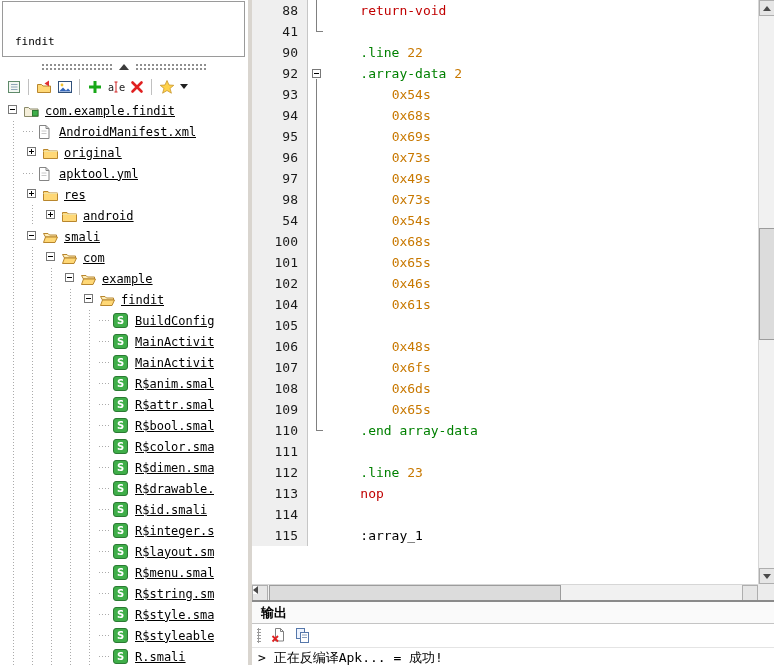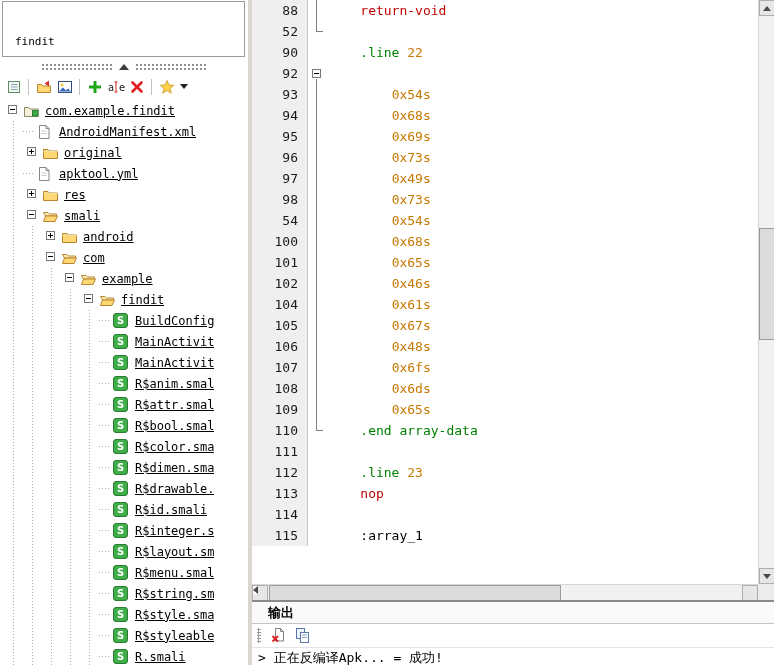--- a/index.html
+++ b/index.html
@@ -73,21 +73,21 @@
   .arr.left { border-top:4px solid transparent; border-bottom:4px solid transparent; border-right:5px solid #4a4a4a; }
   .vthumb { position:absolute; left:0; top:228px; width:16px; height:112px; background:#dcdcdc; border:1px solid #9c9c9c; }
   .hrow { position:absolute; top:584px; left:0; width:522px; height:16px; display:flex; }
   .hscroll { width:506px; height:16px; background:#f1f1f1; position:relative; border-top:1px solid #d6d6d6; }
   .sb-btn.hl { top:0; left:0; } .sb-btn.hr { top:0; right:0; position:absolute; }
   .hthumb { position:absolute; left:17px; top:0; width:292px; height:16px; background:#dcdcdc; border:1px solid #9c9c9c; }
   .corner { width:16px; height:16px; background:#ececec; }
 
   
   .output { position:absolute; top:600px; left:0; width:522px; height:65px; background:#fff; border-top:2px solid #8a8a8a; }
-  .out-header { height:22px; display:flex; align-items:center; padding-left:16px; font-weight:bold; font-size:13px;
+  .out-header { height:22px; display:flex; align-items:center; padding-left:9px; font-weight:bold; font-size:13px;
                 background:#fafafa; border-bottom:1px solid #c4c4c4; color:#000; }
   .out-toolbar { height:24px; display:flex; align-items:center; gap:7px; padding-left:5px; border-bottom:1px solid #e4e4e4; }
   .grip { width:4px; height:15px; margin-right:2px;
           background-image:radial-gradient(#9a9a9a 1px, transparent 1.2px); background-size:3px 3px; }
   .oicon { width:17px; height:17px; display:flex; align-items:center; justify-content:center; cursor:pointer; }
   .out-lines { height:19px; overflow:hidden; font:13px/20px "DejaVu Sans Mono","Liberation Mono",monospace;
                padding-left:6px; white-space:pre; color:#000; }
 </style>
 </head>
 <body>
@@ -222,44 +222,44 @@
           <span class="ticon">
             <svg width="17" height="16" viewBox="0 0 17 16">
               <path d="M1.5 4.5h4.5l1.5 1.5h8v7.5H1.5z" fill="#ffd876" stroke="#b8862d"></path>
               <path d="M1.5 6.5h14" stroke="#f0e0a0"></path>
             </svg>
           </span>
           <span class="tlabel">res</span>
         </div>
         <div class="trow">
           <span class="ind"></span>
+          <span class="ind"></span>
+          <span class="tog">
+            <span class="tbox plus"></span>
+          </span>
+          <span class="ticon">
+            <svg width="17" height="16" viewBox="0 0 17 16">
+              <path d="M1.5 4.5h4.5l1.5 1.5h8v7.5H1.5z" fill="#ffd876" stroke="#b8862d"></path>
+              <path d="M1.5 6.5h14" stroke="#f0e0a0"></path>
+            </svg>
+          </span>
+          <span class="tlabel">android</span>
+        </div>
+        <div class="trow">
+          <span class="ind"></span>
           <span class="tog">
             <span class="tbox"></span>
           </span>
           <span class="ticon">
             <svg width="17" height="16" viewBox="0 0 17 16">
               <path d="M1.5 4.5h4.5l1.5 1.5h7v2h-11z" fill="#ffeebb" stroke="#b8862d"></path>
               <path d="M3.5 8h12l-2.5 5.5H1.5z" fill="#ffd876" stroke="#b8862d"></path>
             </svg>
           </span>
           <span class="tlabel">smali</span>
-        </div>
-        <div class="trow">
-          <span class="ind"></span>
-          <span class="ind"></span>
-          <span class="tog">
-            <span class="tbox plus"></span>
-          </span>
-          <span class="ticon">
-            <svg width="17" height="16" viewBox="0 0 17 16">
-              <path d="M1.5 4.5h4.5l1.5 1.5h8v7.5H1.5z" fill="#ffd876" stroke="#b8862d"></path>
-              <path d="M1.5 6.5h14" stroke="#f0e0a0"></path>
-            </svg>
-          </span>
-          <span class="tlabel">android</span>
         </div>
         <div class="trow">
           <span class="ind"></span>
           <span class="ind"></span>
           <span class="tog">
             <span class="tbox"></span>
           </span>
           <span class="ticon">
             <svg width="17" height="16" viewBox="0 0 17 16">
               <path d="M1.5 4.5h4.5l1.5 1.5h7v2h-11z" fill="#ffeebb" stroke="#b8862d"></path>
@@ -562,34 +562,35 @@
   <div class="right">
     <div class="edwrap">
       <div class="editor">
         <div>
             <div class="eline">
               <span class="lnum">88</span>
               <span class="fold f-line"></span>
               <span class="lcode"><span style="color:#000000">    </span><span style="color:#c00000">return-void</span></span>
             </div>
             <div class="eline">
-              <span class="lnum">52</span>
+              <span class="lnum">41</span>
               <span class="fold f-corner"></span>
               <span class="lcode"></span>
             </div>
             <div class="eline">
               <span class="lnum">90</span>
               <span class="fold "></span>
               <span class="lcode"><span style="color:#000000">    </span><span style="color:#008000">.line</span><span style="color:#000000"> </span><span style="color:#c87800">22</span></span>
             </div>
             <div class="eline">
               <span class="lnum">92</span>
               <span class="fold f-box">
                 <span class="fbox"></span>
               </span>
+              <span class="lcode"><span style="color:#000000">    </span><span style="color:#008000">.array-data</span><span style="color:#000000"> </span><span style="color:#c87800">2</span></span>
             </div>
             <div class="eline">
               <span class="lnum">93</span>
               <span class="fold f-line"></span>
               <span class="lcode"><span style="color:#000000">        </span><span style="color:#c87800">0x54s</span></span>
             </div>
             <div class="eline">
               <span class="lnum">94</span>
               <span class="fold f-line"></span>
               <span class="lcode"><span style="color:#000000">        </span><span style="color:#c87800">0x68s</span></span>
@@ -635,21 +636,20 @@
               <span class="lcode"><span style="color:#000000">        </span><span style="color:#c87800">0x46s</span></span>
             </div>
             <div class="eline">
               <span class="lnum">104</span>
               <span class="fold f-line"></span>
               <span class="lcode"><span style="color:#000000">        </span><span style="color:#c87800">0x61s</span></span>
             </div>
             <div class="eline">
               <span class="lnum">105</span>
               <span class="fold f-line"></span>
-              <span class="lcode"><span style="color:#000000">        </span><span style="color:#c87800">0x67s</span></span>
             </div>
             <div class="eline">
               <span class="lnum">106</span>
               <span class="fold f-line"></span>
               <span class="lcode"><span style="color:#000000">        </span><span style="color:#c87800">0x48s</span></span>
             </div>
             <div class="eline">
               <span class="lnum">107</span>
               <span class="fold f-line"></span>
               <span class="lcode"><span style="color:#000000">        </span><span style="color:#c87800">0x6fs</span></span>

